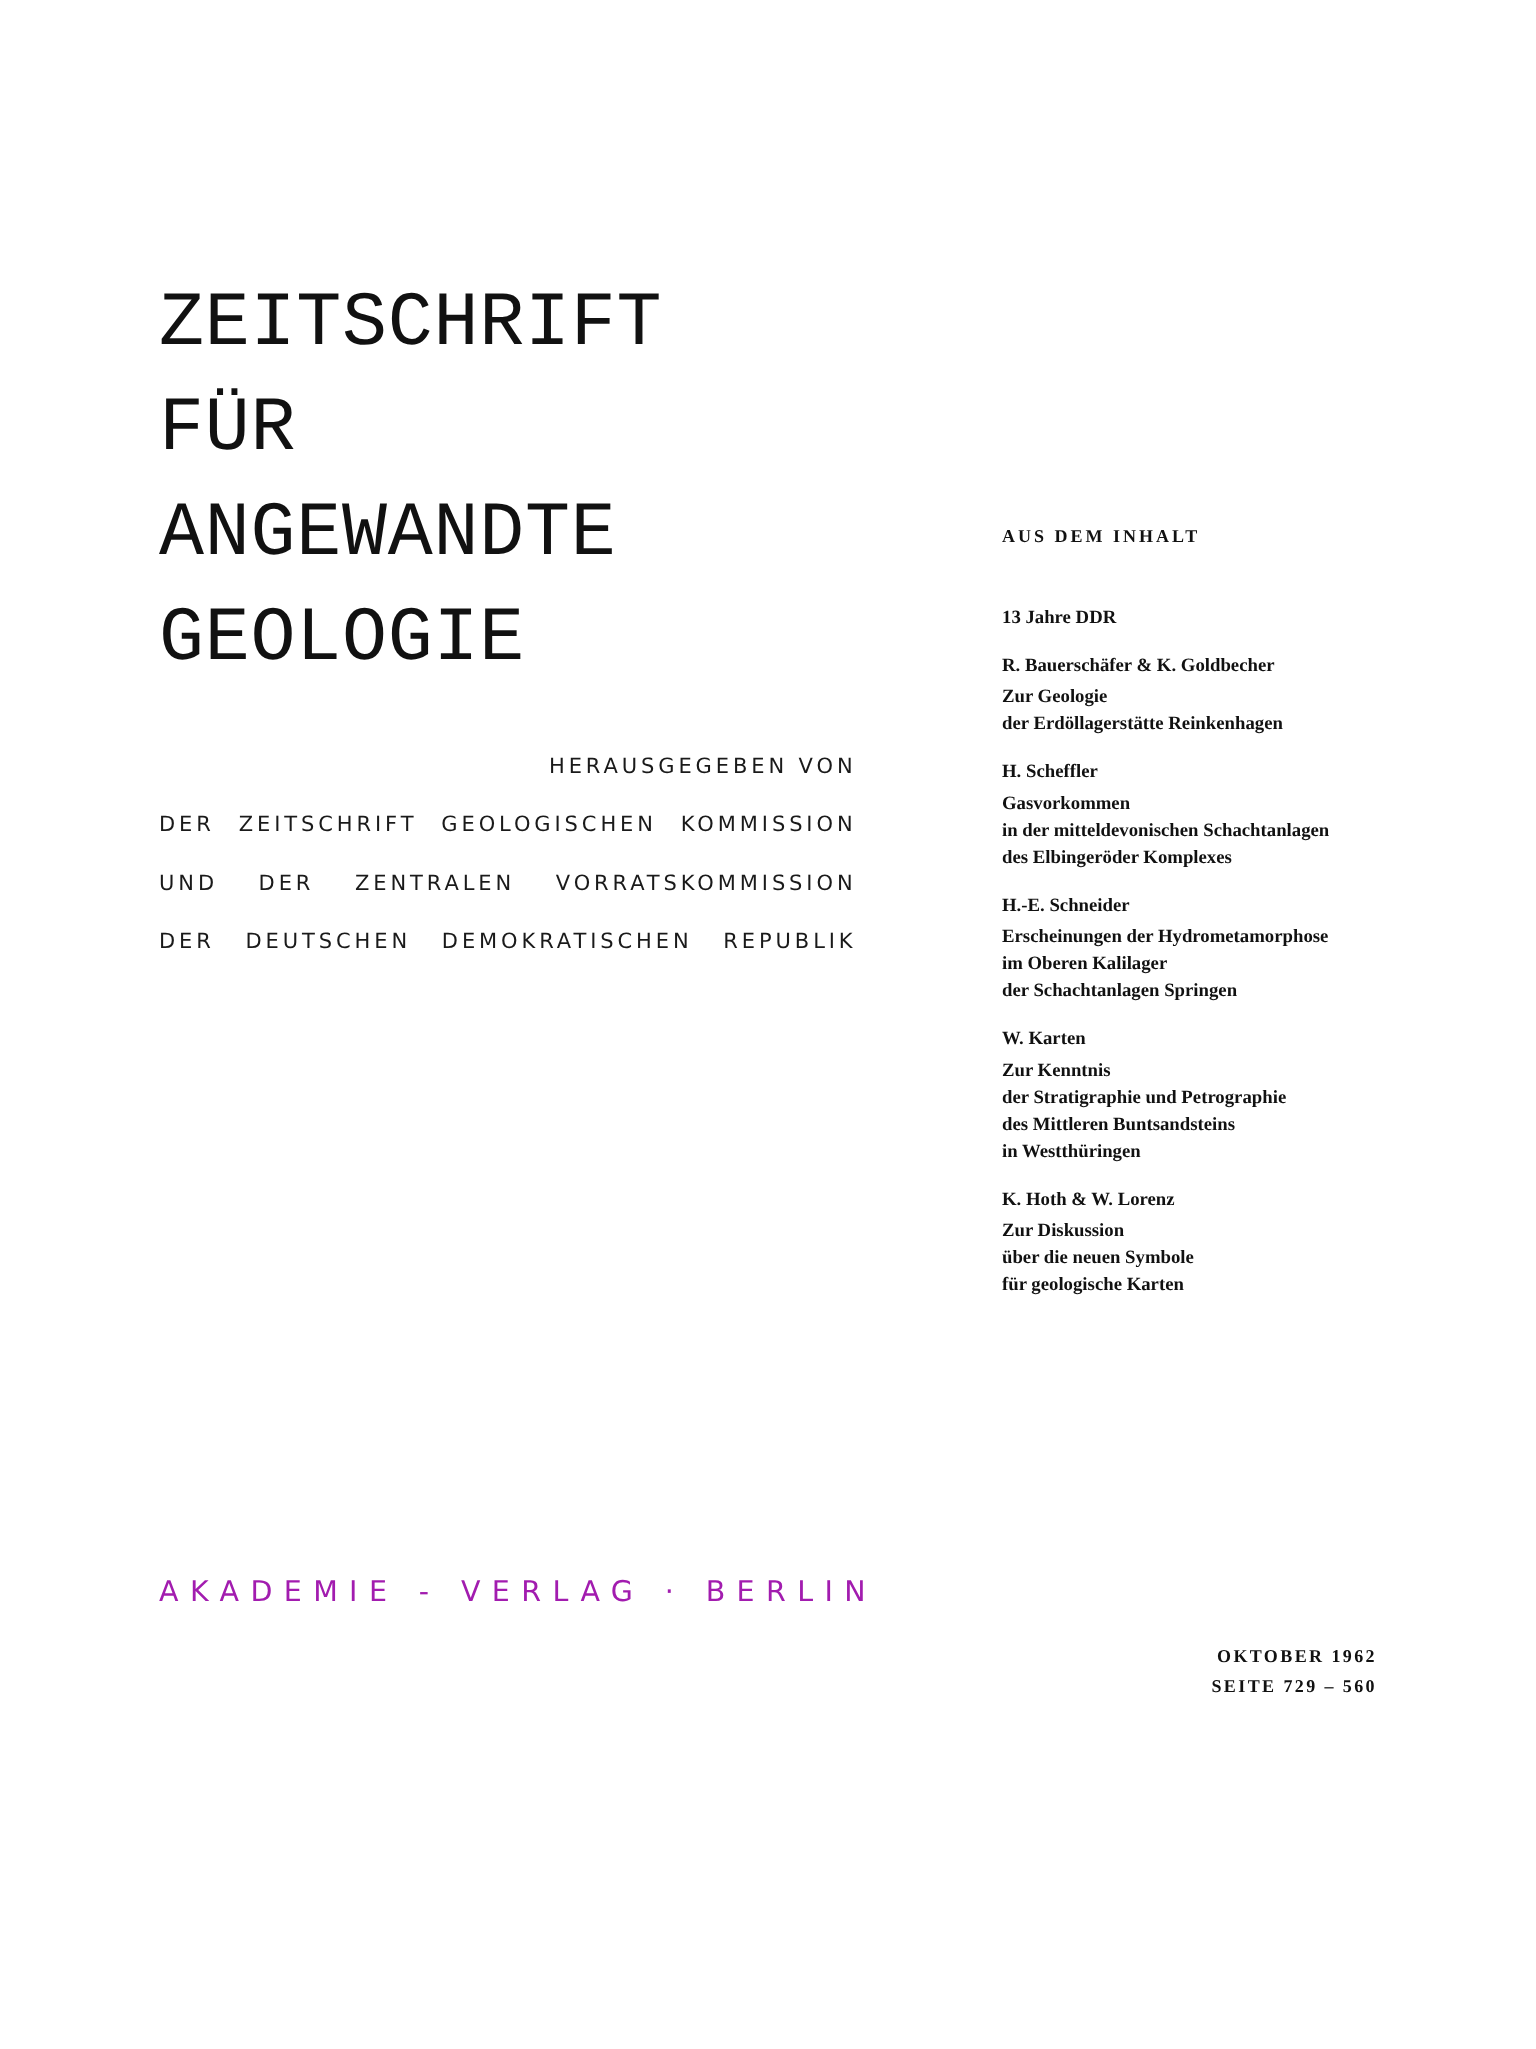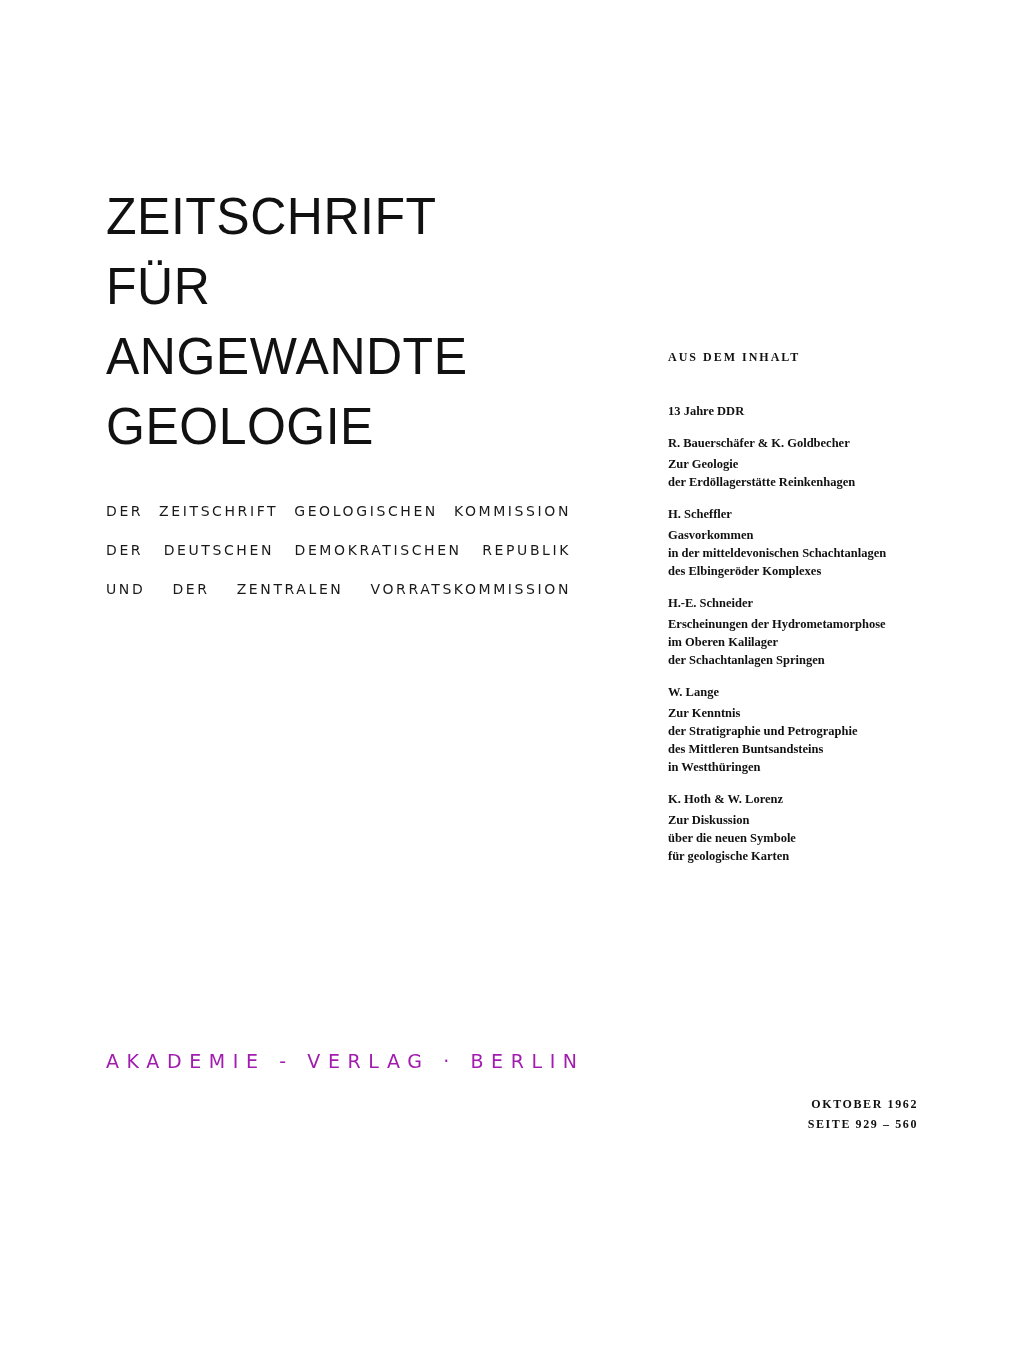--- a/index.html
+++ b/index.html
@@ -3,21 +3,21 @@
   <meta charset="utf-8">
   <style>
     html, body { margin: 0; padding: 0; background: #ffffff; }
     body {
       width: 1024px; height: 1366px; position: relative; overflow: hidden;
       color: #111111;
       font-family: "Liberation Serif", serif;
     }
     .title-block {
       position: absolute; left: 106px; top: 182px;
-      font-family: Liberation Sans, sans-serif;
+      font-family: Liberation Mono, monospace;
       font-weight: normal;
       font-size: 50px; line-height: 70px;
       letter-spacing: 0.5px;
       color: #111;
       margin: 0;
     }
     .title-line { display: block; white-space: nowrap; transform: scaleY(1.02); }
     .publisher-block {
       position: absolute; left: 106px; top: 500px; width: 465px;
       font-family: "DejaVu Sans", sans-serif;
@@ -59,23 +59,24 @@
 <body>
 
 <h1 class="title-block">
   <span class="title-line">ZEITSCHRIFT</span>
   <span class="title-line">FÜR</span>
   <span class="title-line">ANGEWANDTE</span>
   <span class="title-line">GEOLOGIE</span>
 </h1>
 
 <div class="publisher-block">
+  <div class="publisher-line right">HERAUSGEGEBEN VON</div>
   <div class="publisher-line justify">DER ZEITSCHRIFT GEOLOGISCHEN KOMMISSION</div>
+  <div class="publisher-line justify">UND DER ZENTRALEN VORRATSKOMMISSION</div>
   <div class="publisher-line justify">DER DEUTSCHEN DEMOKRATISCHEN REPUBLIK</div>
-  <div class="publisher-line justify">UND DER ZENTRALEN VORRATSKOMMISSION</div>
 </div>
 
 <div class="contents">
   <div class="contents-heading">AUS DEM INHALT</div>
 
   <div class="entry">
     <span class="title-part">13 Jahre DDR</span>
   </div>
 
   <div class="entry">
@@ -93,33 +94,33 @@
 
 
   <div class="entry">
     <div class="author">H.-E. Schneider</div>
     <span class="title-part">Erscheinungen der Hydrometamorphose</span>
     <span class="title-part">im Oberen Kalilager</span>
     <span class="title-part">der Schachtanlagen Springen</span>
   </div>
 
   <div class="entry">
-    <div class="author">W. Lange</div>
+    <div class="author">W. Karten</div>
     <span class="title-part">Zur Kenntnis</span>
     <span class="title-part">der Stratigraphie und Petrographie</span>
     <span class="title-part">des Mittleren Buntsandsteins</span>
     <span class="title-part">in Westthüringen</span>
   </div>
 
   <div class="entry">
     <div class="author">K. Hoth &amp; W. Lorenz</div>
     <span class="title-part">Zur Diskussion</span>
     <span class="title-part">über die neuen Symbole</span>
     <span class="title-part">für geologische Karten</span>
   </div>
 </div>
 
 <div class="footer-publisher">AKADEMIE - VERLAG · BERLIN</div>
 
 <div class="issue-info">
   <div class="issue-row">OKTOBER 1962</div>
-  <div class="issue-row">SEITE 929 – 560</div>
+  <div class="issue-row">SEITE 729 – 560</div>
 </div>
 
 </body></html>

